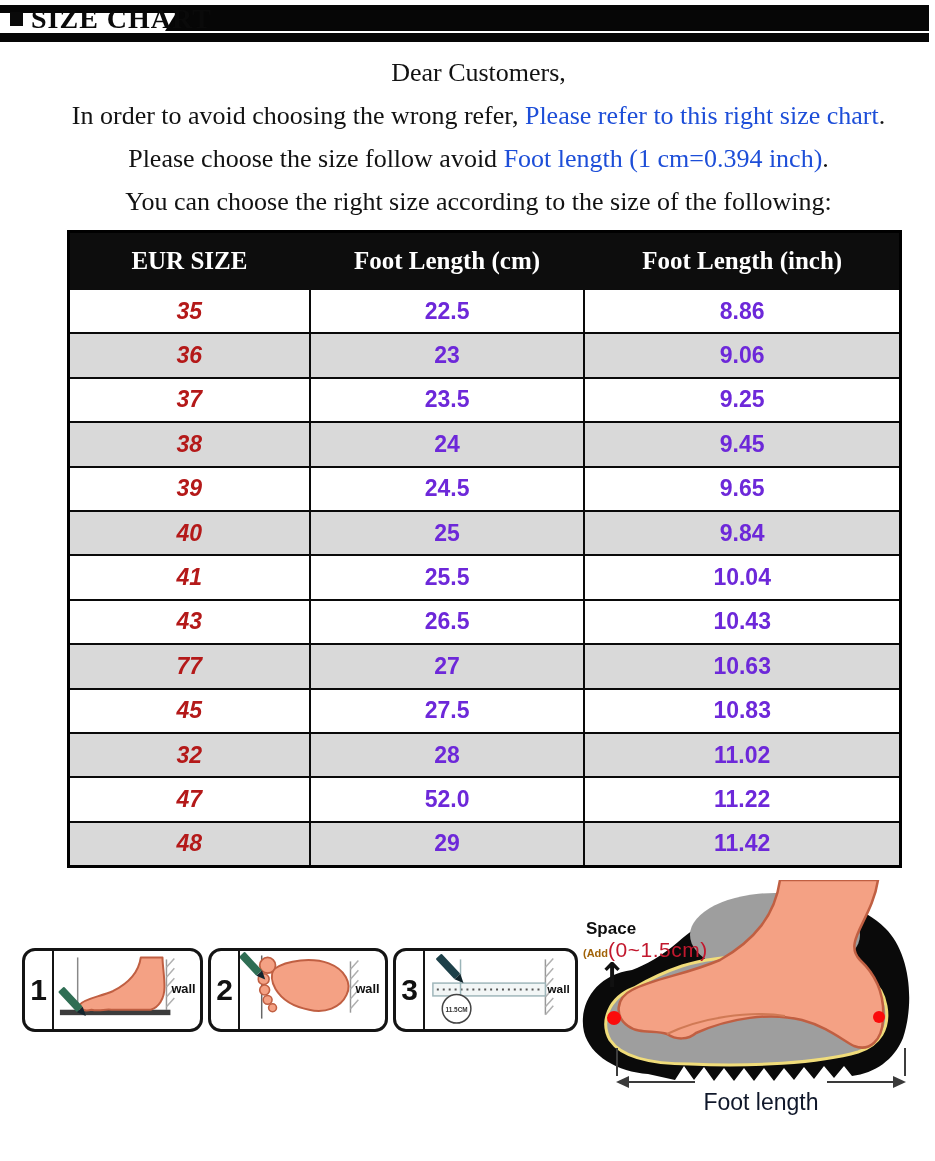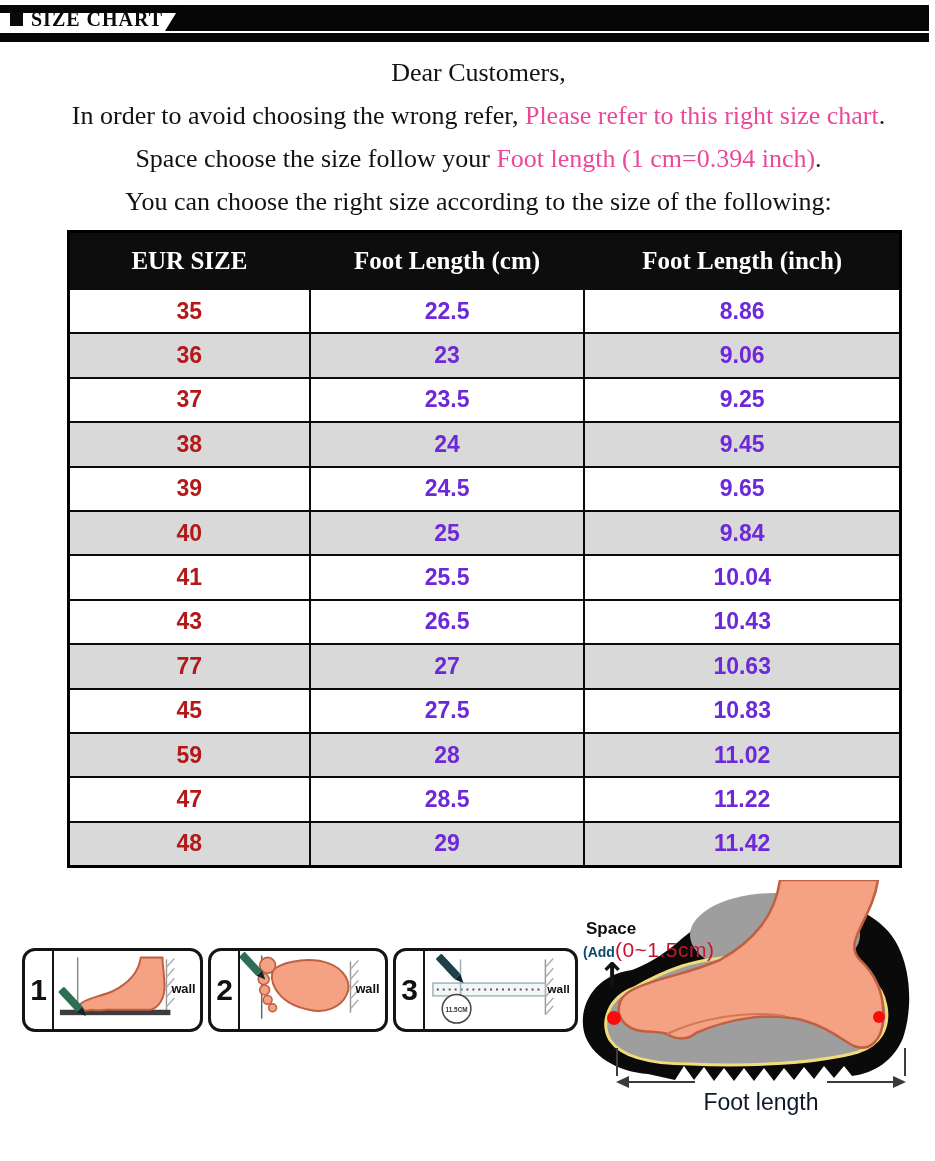--- a/index.html
+++ b/index.html
@@ -8,54 +8,54 @@
     font-family:"Liberation Serif", serif;
   }
   
   .banner{position:relative;height:44px;width:935px;}
   .banner .bar-top{position:absolute;top:5px;left:0;right:6px;height:8px;background:#060606;}
   .banner .wedge{position:absolute;top:5px;left:165px;right:6px;height:26px;background:#060606;
     clip-path:polygon(16px 0,100% 0,100% 100%,0 100%);}
   .banner .bar-bottom{position:absolute;top:33px;left:0;right:6px;height:9px;background:#060606;}
   .banner .title-wrap{position:absolute;top:10px;left:10px;display:flex;align-items:center;z-index:2;}
   .banner .sq{width:13px;height:14px;background:#0a0a0a;margin-right:8px;}
-  .banner .title{font-family:"Liberation Serif",serif;font-weight:900;font-size:20px;
+  .banner .title{font-family:"Liberation Serif",serif;font-weight:900;font-size:28px;
     letter-spacing:1px;color:#0a0a0a;line-height:18px;}
   
   .intro{padding:14px 0 0 22px;font-size:26px;color:#121212;}
   .intro p{margin:0 0 13px 0;line-height:30px;text-align:center;}
-  .red{color:#ec4899;}
+  .red{color:#1d4ed8;}
   
   table.size-table{border-collapse:collapse;margin:12px 0 0 67px;width:835px;
     border:3px solid #000;table-layout:fixed;}
   .size-table col.c1{width:29%;} .size-table col.c2{width:33%;} .size-table col.c3{width:38%;}
   .size-table th{background:#0d0d0d;color:#fff;font-family:"Liberation Serif",serif;
     font-weight:bold;font-size:25px;height:53px;border:2px solid #0d0d0d;text-align:center;}
   .size-table td{border:2px solid #0a0a0a;height:42.4px;text-align:center;
     font-family:"Liberation Sans",sans-serif;font-weight:bold;font-size:23px;color:#6d28d9;padding:0;}
   .size-table tr.alt td{background:#d9d9d9;}
-  .size-table td.size-col{color:#b41919;}
+  .size-table td.size-col{color:#b41919;font-style:italic;}
   
   .bottom{position:relative;height:241px;width:935px;margin-top:12px;}
   .step-box{position:absolute;top:68px;height:84px;background:#fff;border:3px solid #141414;
     border-radius:13px;display:flex;align-items:stretch;box-sizing:border-box;}
   .step-box .num{width:27px;display:flex;align-items:center;justify-content:center;
     font-family:"Liberation Sans",sans-serif;font-weight:900;font-size:30px;color:#111;
     border-right:2.5px solid #141414;}
   .step-box svg{flex:1;height:100%;}
   #box1{left:22px;width:181px;}
   #box2{left:208px;width:180px;}
   #box3{left:393px;width:185px;}
   
   .foot-illu{position:absolute;left:570px;top:0;width:365px;height:241px;}
   .lbl-space{position:absolute;left:586px;top:40px;font-family:"Liberation Sans",sans-serif;
     font-weight:900;font-size:17px;color:#0d0d0d;line-height:18px;}
   .lbl-add-row{position:absolute;left:583px;top:58px;display:flex;align-items:baseline;
     font-family:"Liberation Sans",sans-serif;}
-  .lbl-add{font-weight:800;font-size:14px;color:#0c4a6e;}
+  .lbl-add{font-weight:800;font-size:11px;color:#a16207;}
   .lbl-range{font-weight:400;font-size:21px;color:#c2182e;letter-spacing:0.5px;}
   .up-arrow{position:absolute;left:598px;top:78px;font-size:34px;font-weight:900;color:#111;
     font-family:"DejaVu Sans",sans-serif;line-height:34px;}
   
   .measure{position:absolute;left:616px;top:190px;width:290px;height:24px;
     display:flex;align-items:center;}
   .measure .tick{position:absolute;top:-22px;width:2px;height:28px;background:#3d3d3d;}
   .measure .tick.l{left:0;} .measure .tick.r{right:0;}
   .measure .ah{width:0;height:0;border-top:6px solid transparent;border-bottom:6px solid transparent;}
   .measure .ah.l{border-right:13px solid #3a3a3a;}
@@ -73,21 +73,21 @@
   <div class="bar-bottom"></div>
   <div class="title-wrap">
     <span class="sq"></span>
     <span class="title">SIZE CHART</span>
   </div>
 </div>
 
 <div class="intro">
   <p><span>Dear Customers,</span></p>
   <p><span>In order to avoid choosing the wrong refer, </span><span class="red">Please refer to this right size chart</span><span>.</span></p>
-  <p><span>Space choose the size follow your </span><span class="red">Foot length (1 cm=0.394 inch)</span><span>.</span></p>
+  <p><span>Please choose the size follow avoid </span><span class="red">Foot length (1 cm=0.394 inch)</span><span>.</span></p>
   <p><span>You can choose the right size according to the size of the following:</span></p>
 </div>
 
 <table class="size-table">
   <colgroup>
       <col class="c1">
       <col class="c2">
       <col class="c3">
     </colgroup>
   <thead>
@@ -142,27 +142,27 @@
         <td class="size-col">77</td>
         <td>27</td>
         <td>10.63</td>
       </tr>
       <tr>
         <td class="size-col">45</td>
         <td>27.5</td>
         <td>10.83</td>
       </tr>
       <tr class="alt">
-        <td class="size-col">59</td>
+        <td class="size-col">32</td>
         <td>28</td>
         <td>11.02</td>
       </tr>
       <tr>
         <td class="size-col">47</td>
-        <td>28.5</td>
+        <td>52.0</td>
         <td>11.22</td>
       </tr>
       <tr class="alt">
         <td class="size-col">48</td>
         <td>29</td>
         <td>11.42</td>
       </tr>
     </tbody>
 </table>
 

